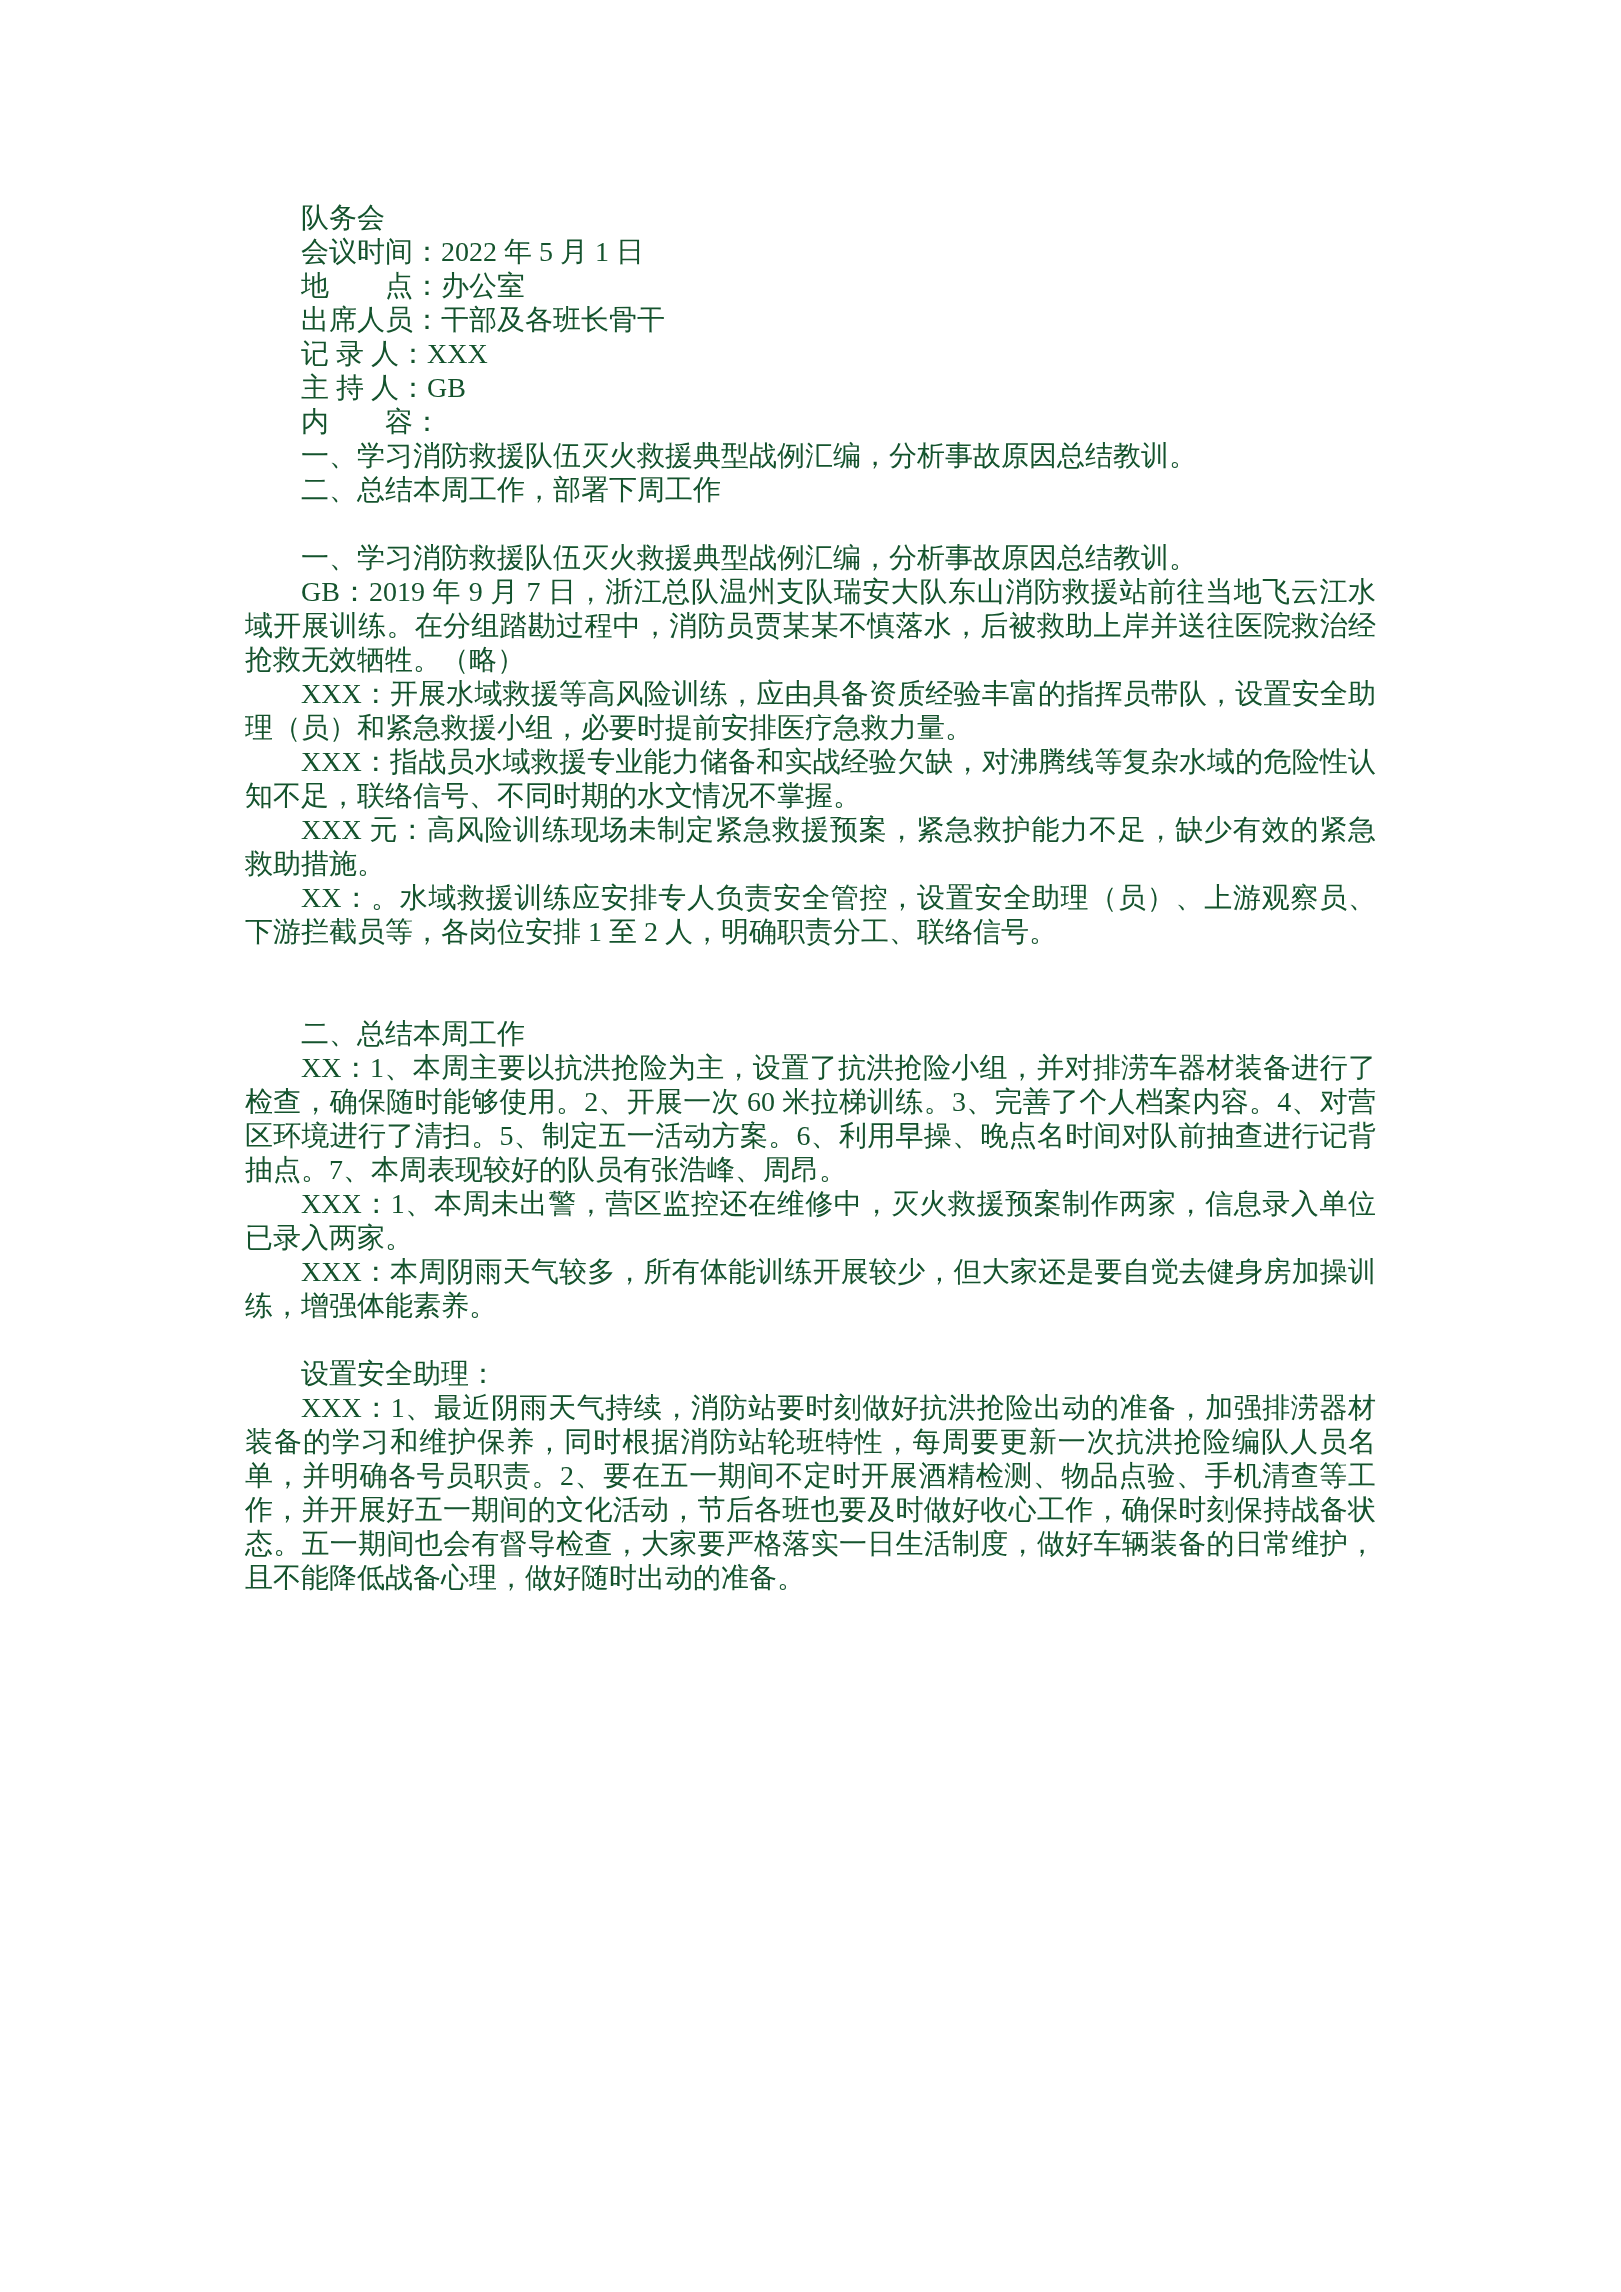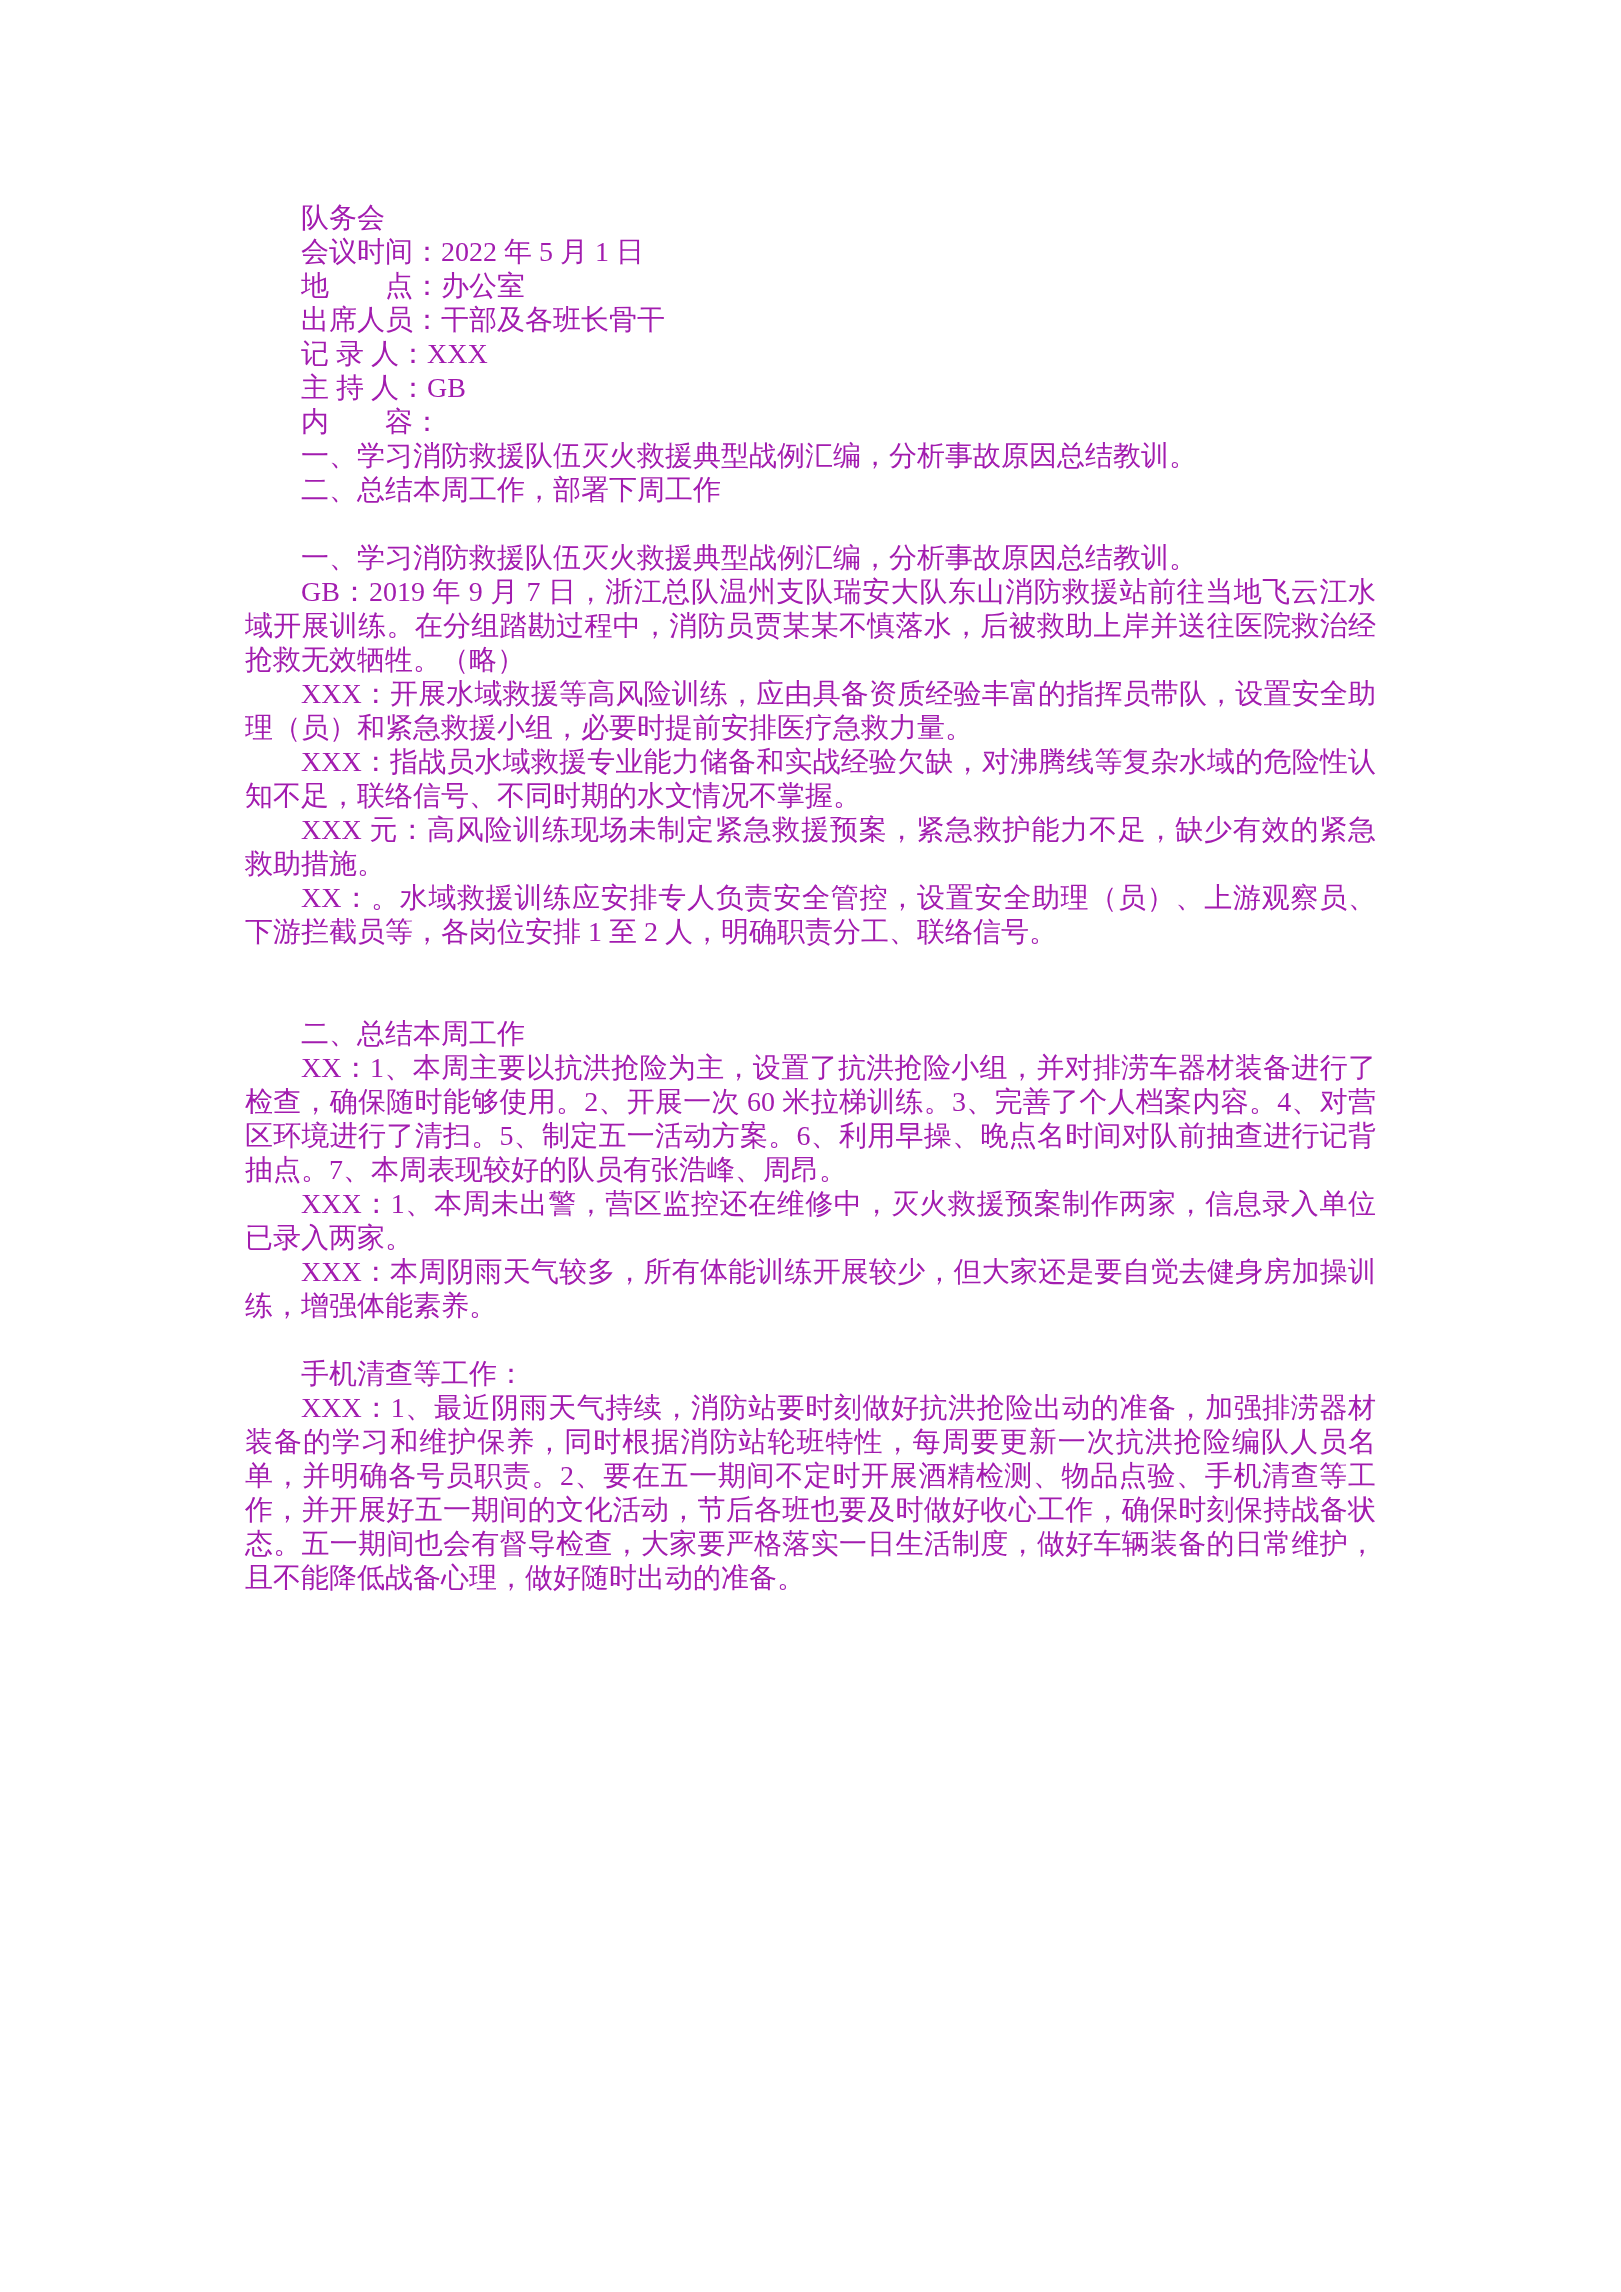--- a/index.html
+++ b/index.html
@@ -11,21 +11,21 @@
     position: relative;
     width: 1621px;
     height: 2293px;
     background: #ffffff;
     box-sizing: border-box;
     padding: 201px 245px 0 245px;
     overflow: hidden;
     font-family: "Liberation Serif", "DejaVu Serif", serif;
     font-size: 28px;
     line-height: 34px;
-    color: #a21caf;
+    color: #14532d;
   }
   .doc p {
     margin: 0;
     padding: 0;
     text-align: justify;
     text-justify: inter-ideograph;
     text-indent: 2em;
     min-height: 34px;
     word-break: break-all;
   }
@@ -60,17 +60,17 @@
     <p class="blank"></p>
     <p class="blank"></p>
 
     <p>二、总结本周工作</p>
     <p>XX：1、本周主要以抗洪抢险为主，设置了抗洪抢险小组，并对排涝车器材装备进行了检查，确保随时能够使用。2、开展一次 60 米拉梯训练。3、完善了个人档案内容。4、对营区环境进行了清扫。5、制定五一活动方案。6、利用早操、晚点名时间对队前抽查进行记背抽点。7、本周表现较好的队员有张浩峰、周昂。</p>
     <p>XXX：1、本周未出警，营区监控还在维修中，灭火救援预案制作两家，信息录入单位已录入两家。</p>
     <p>XXX：本周阴雨天气较多，所有体能训练开展较少，但大家还是要自觉去健身房加操训练，增强体能素养。</p>
 
     <p class="blank"></p>
 
-    <p>手机清查等工作：</p>
+    <p>设置安全助理：</p>
     <p>XXX：1、最近阴雨天气持续，消防站要时刻做好抗洪抢险出动的准备，加强排涝器材装备的学习和维护保养，同时根据消防站轮班特性，每周要更新一次抗洪抢险编队人员名单，并明确各号员职责。2、要在五一期间不定时开展酒精检测、物品点验、手机清查等工作，并开展好五一期间的文化活动，节后各班也要及时做好收心工作，确保时刻保持战备状态。五一期间也会有督导检查，大家要严格落实一日生活制度，做好车辆装备的日常维护，且不能降低战备心理，做好随时出动的准备。</p>
   </div>
 </div>
 
 
 </body></html>

